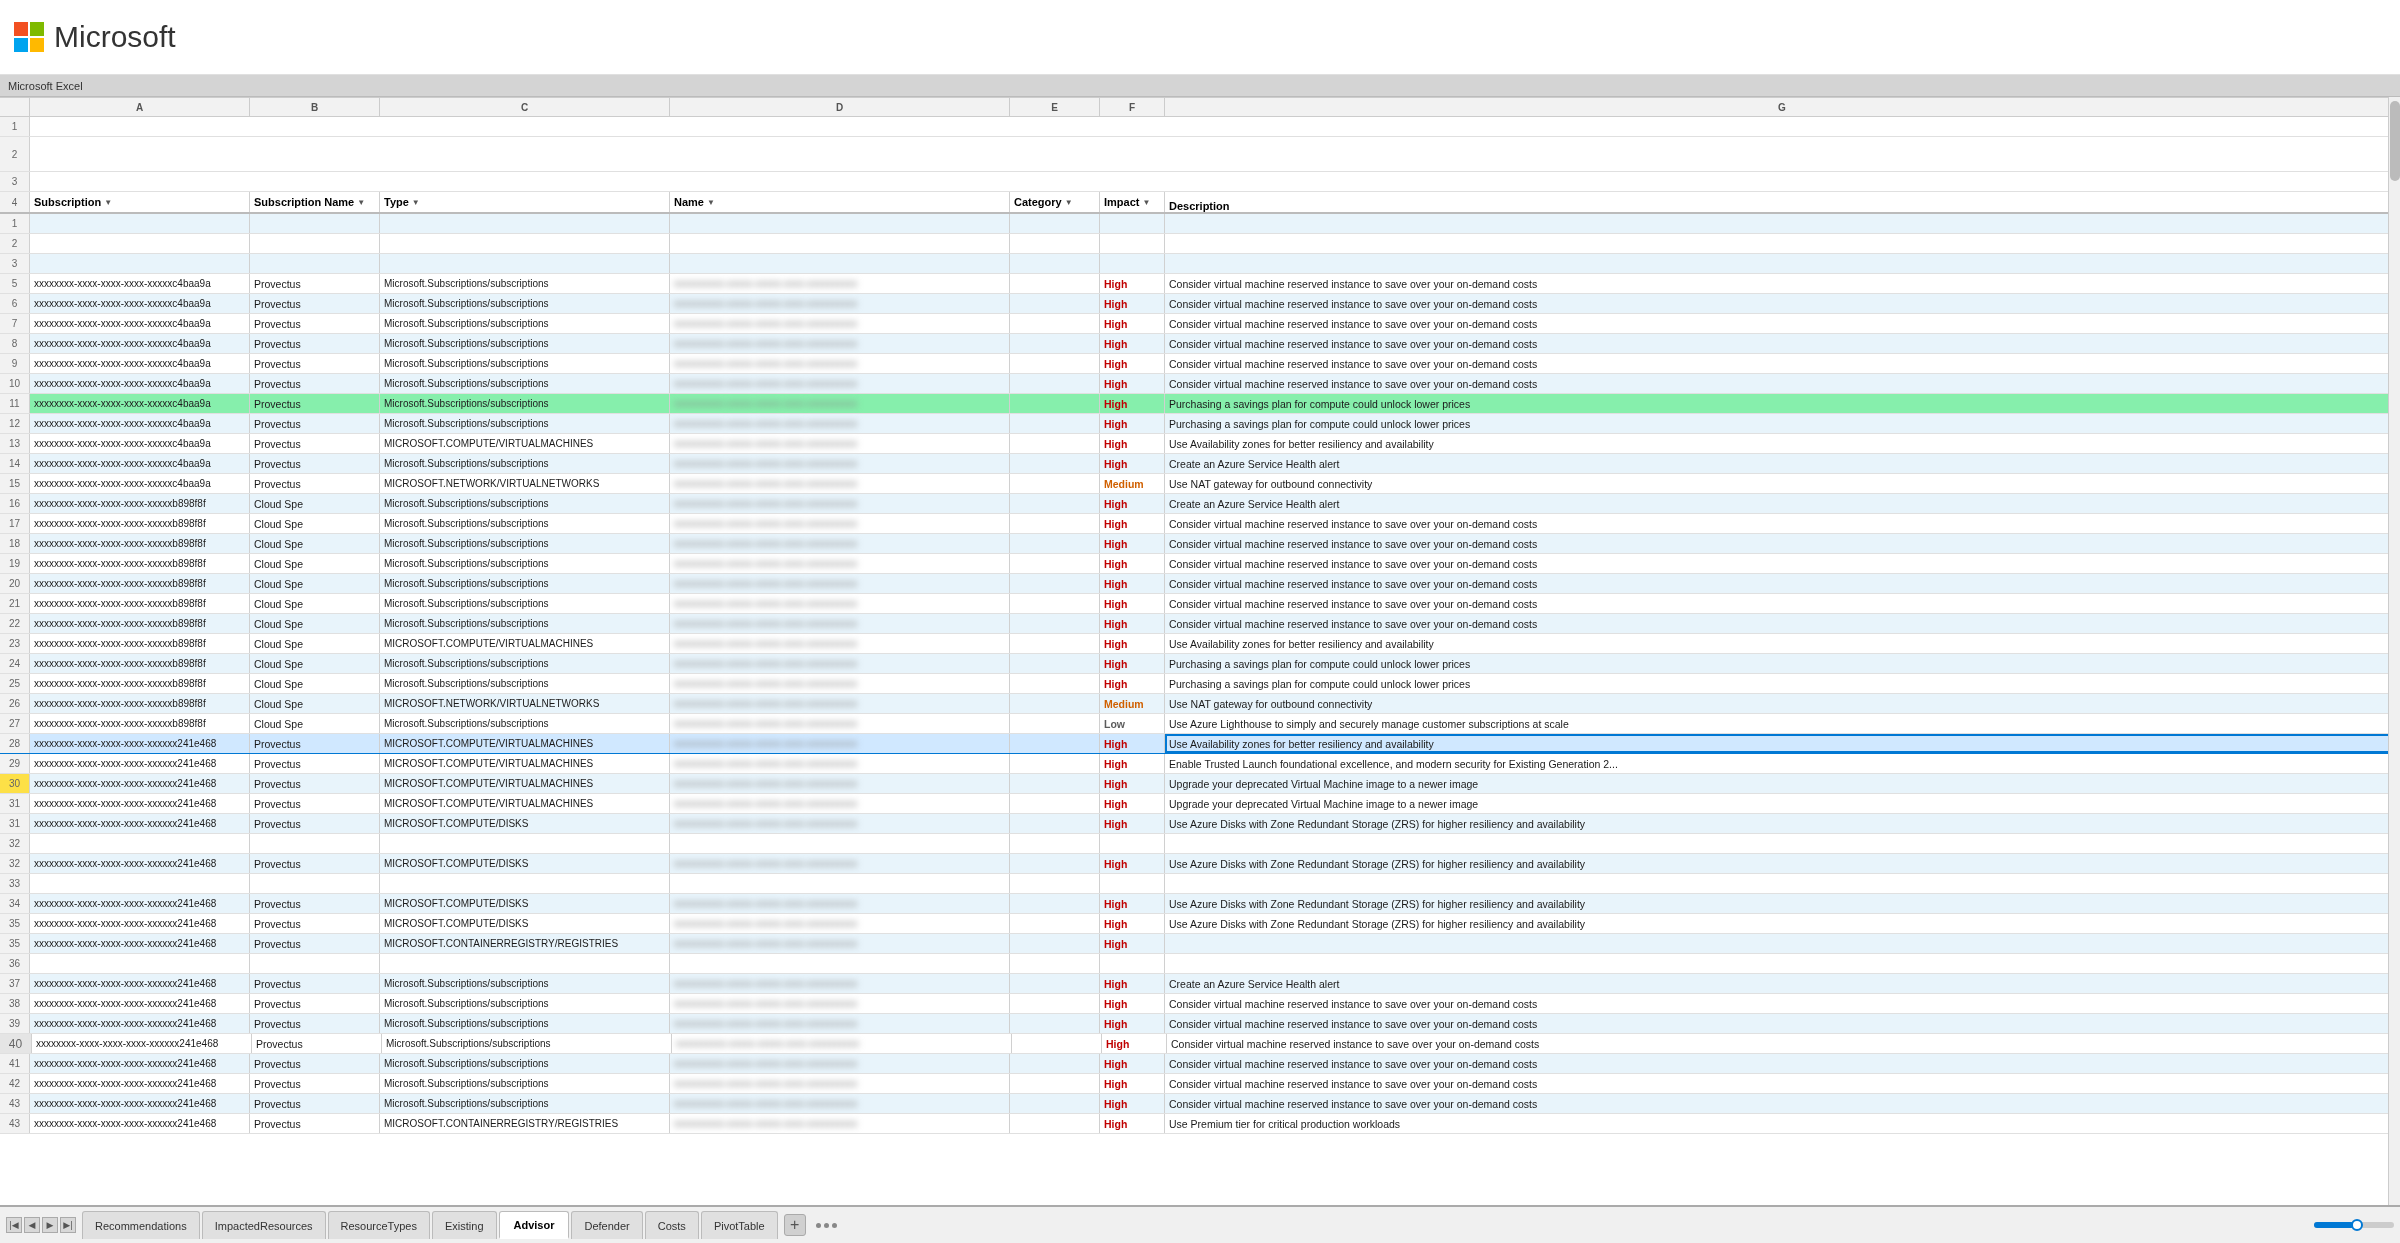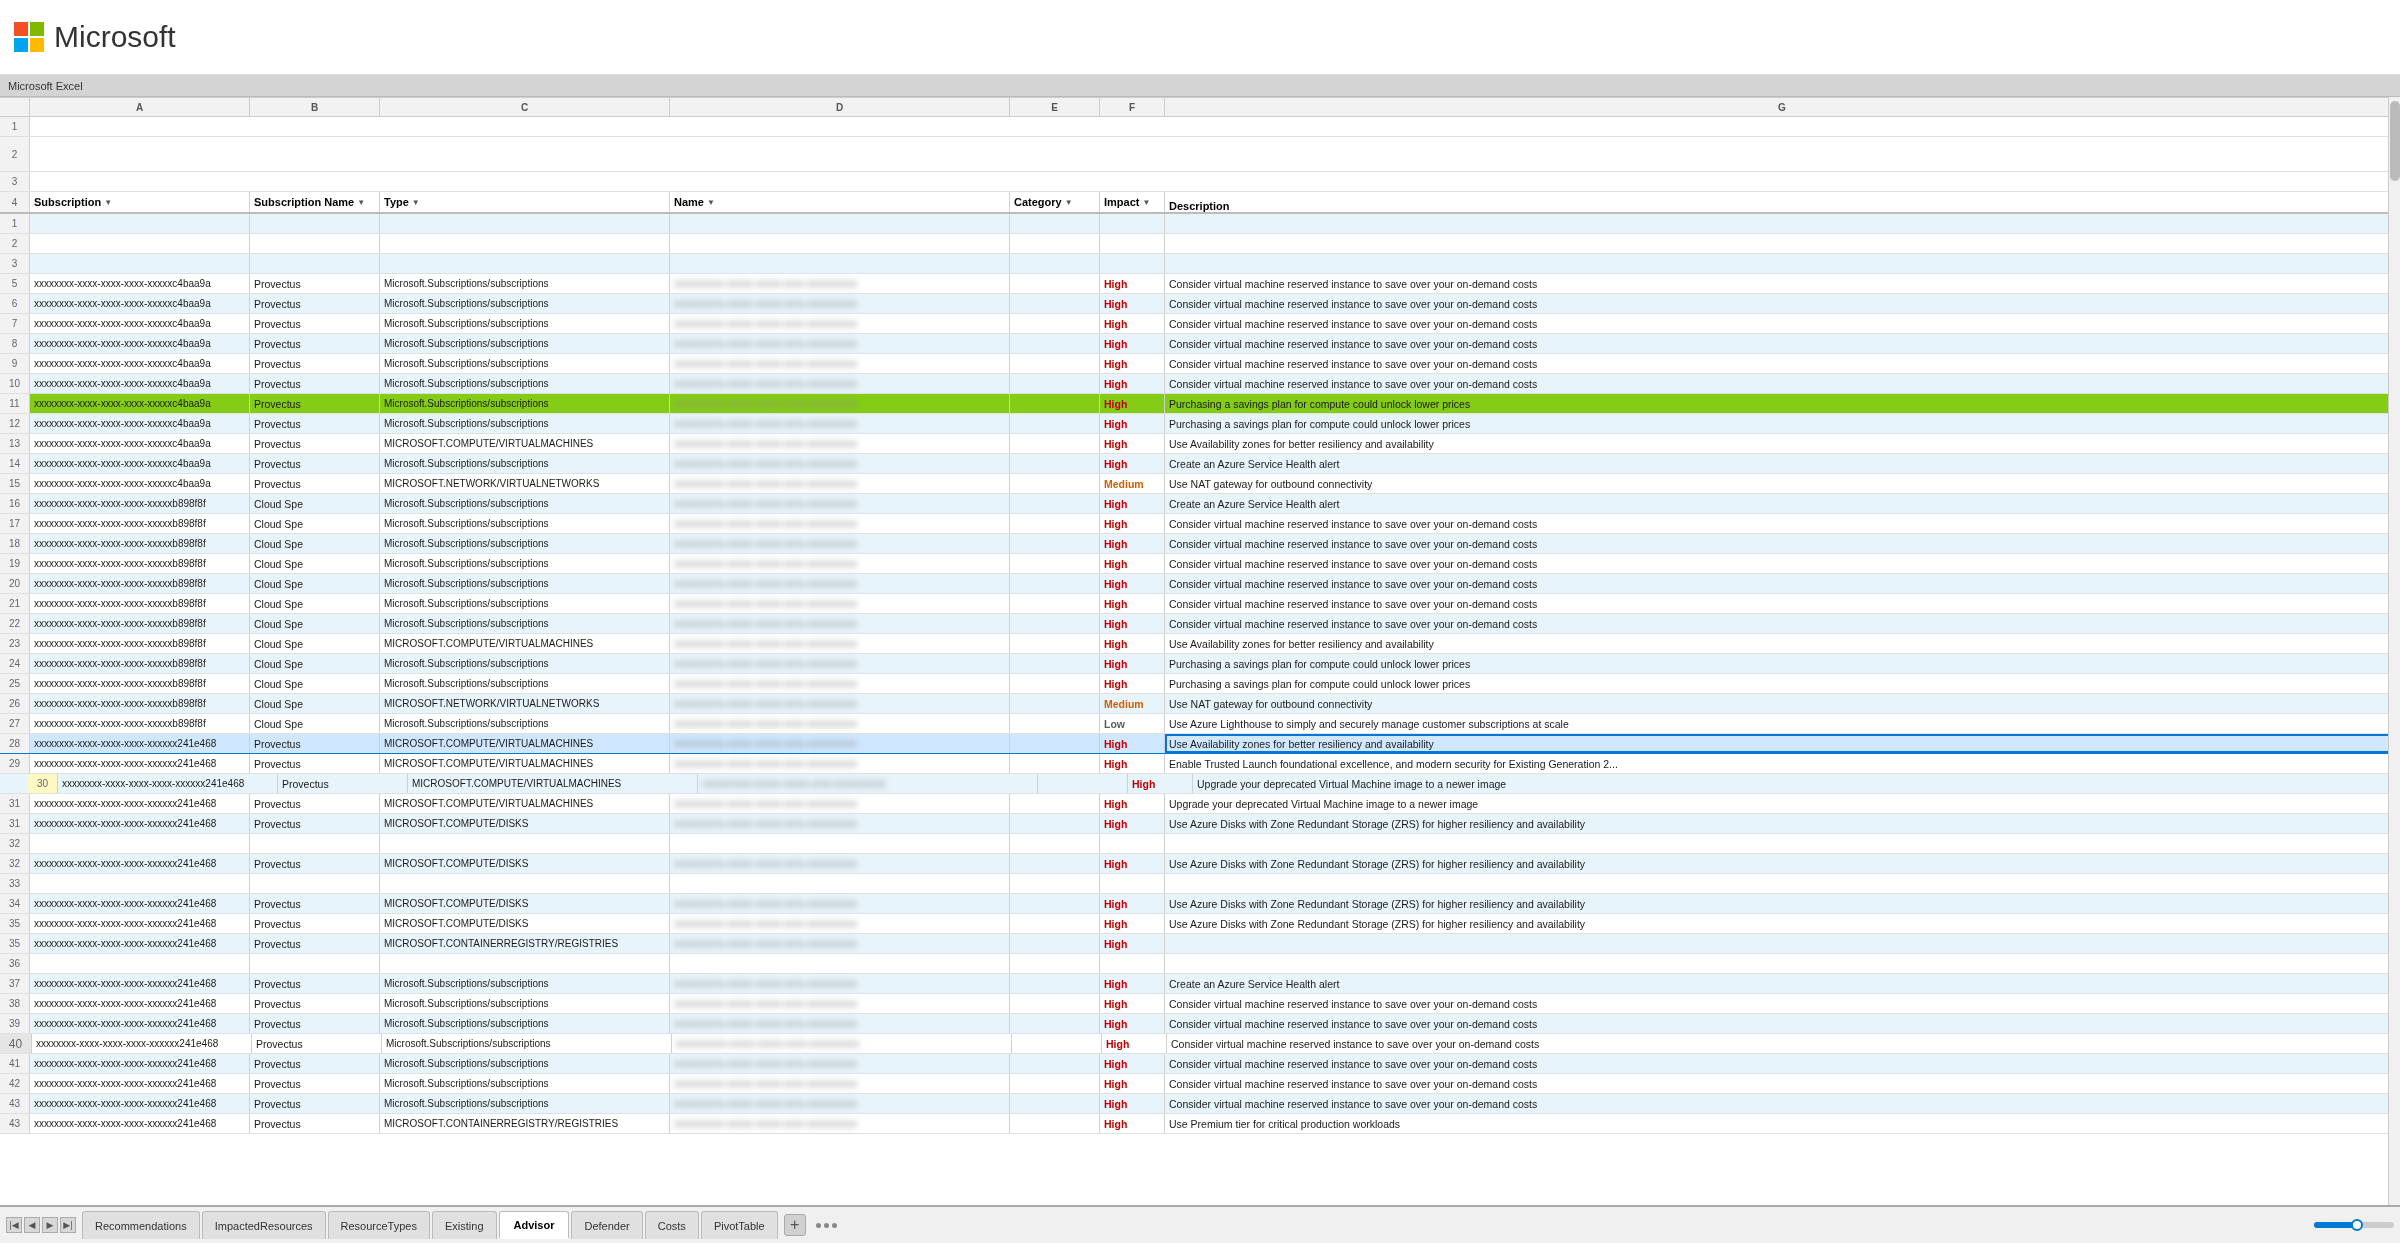--- a/index.html
+++ b/index.html
@@ -201,21 +201,21 @@
     <div style="width:290px; min-width:290px; border-right:1px solid #d0d0d0; padding:0 4px; display:flex; align-items:center; overflow:hidden; white-space:nowrap; font-size:10px; color:#1a1a1a;">Microsoft.Subscriptions/subscriptions</div>
     <div style="width:340px; min-width:340px; border-right:1px solid #d0d0d0; padding:0 4px; display:flex; align-items:center; overflow:hidden; white-space:nowrap;">
               <span style="filter:blur(3px); color:#888; font-size:10px;">xxxxxxxxxx-xxxxx-xxxxx-xxxx-xxxxxxxxxx</span>
             </div>
     <div style="width:90px; min-width:90px; border-right:1px solid #d0d0d0; padding:0 4px; display:flex; align-items:center; font-size:10.5px;"></div>
     <div style="width:65px; min-width:65px; border-right:1px solid #d0d0d0; padding:0 4px; display:flex; align-items:center; font-size:10.5px;">
               <span style="color:#c00000; font-weight:600;">High</span>
             </div>
     <div style="flex:1; border-right:1px solid #d0d0d0; padding:0 4px; display:flex; align-items:center; overflow:hidden; white-space:nowrap; font-size:10.5px; color:#1a1a1a; ">Consider virtual machine reserved instance to save over your on-demand costs</div>
   </div>
-          <div style="display: flex; height: 20px; border-bottom: 1px solid rgb(224, 224, 224); background: #84cc16;">
+          <div style="display: flex; height: 20px; border-bottom: 1px solid rgb(224, 224, 224); background: #86efac;">
     <div style="width:30px; min-width:30px; border-right:1px solid #d0d0d0; display:flex; align-items:center; justify-content:center; background:#f2f2f2; color:#666; font-size:10px;">11</div>
     <div style="width:220px; min-width:220px; border-right:1px solid #d0d0d0; padding:0 4px; display:flex; align-items:center; overflow:hidden; white-space:nowrap; font-size:10px; color:#1a1a1a;">xxxxxxxx-xxxx-xxxx-xxxx-xxxxxc4baa9a</div>
     <div style="width:130px; min-width:130px; border-right:1px solid #d0d0d0; padding:0 4px; display:flex; align-items:center; overflow:hidden; white-space:nowrap; font-size:10.5px; color:#1a1a1a;">Provectus</div>
     <div style="width:290px; min-width:290px; border-right:1px solid #d0d0d0; padding:0 4px; display:flex; align-items:center; overflow:hidden; white-space:nowrap; font-size:10px; color:#1a1a1a;">Microsoft.Subscriptions/subscriptions</div>
     <div style="width:340px; min-width:340px; border-right:1px solid #d0d0d0; padding:0 4px; display:flex; align-items:center; overflow:hidden; white-space:nowrap;">
               <span style="filter:blur(3px); color:#888; font-size:10px;">xxxxxxxxxx-xxxxx-xxxxx-xxxx-xxxxxxxxxx</span>
             </div>
     <div style="width:90px; min-width:90px; border-right:1px solid #d0d0d0; padding:0 4px; display:flex; align-items:center; font-size:10.5px;"></div>
     <div style="width:65px; min-width:65px; border-right:1px solid #d0d0d0; padding:0 4px; display:flex; align-items:center; font-size:10.5px;">
               <span style="color:#c00000; font-weight:600;">High</span>
@@ -468,21 +468,21 @@
     <div style="width:340px; min-width:340px; border-right:1px solid #d0d0d0; padding:0 4px; display:flex; align-items:center; overflow:hidden; white-space:nowrap;">
               <span style="filter:blur(3px); color:#888; font-size:10px;">xxxxxxxxxx-xxxxx-xxxxx-xxxx-xxxxxxxxxx</span>
             </div>
     <div style="width:90px; min-width:90px; border-right:1px solid #d0d0d0; padding:0 4px; display:flex; align-items:center; font-size:10.5px;"></div>
     <div style="width:65px; min-width:65px; border-right:1px solid #d0d0d0; padding:0 4px; display:flex; align-items:center; font-size:10.5px;">
               <span style="color:#c00000; font-weight:600;">High</span>
             </div>
     <div style="flex:1; border-right:1px solid #d0d0d0; padding:0 4px; display:flex; align-items:center; overflow:hidden; white-space:nowrap; font-size:10.5px; color:#1a1a1a; ">Enable Trusted Launch foundational excellence, and modern security for Existing Generation 2...</div>
   </div>
           <div style="display: flex; height: 20px; border-bottom: 1px solid rgb(224, 224, 224); background: rgb(232, 244, 251);">
-    <div style="width:16px; min-width:30px; border-right:1px solid #d0d0d0; display:flex; align-items:center; justify-content:center; background:#fef9c3; color:#666; font-size:10px;margin-left:28px;">30</div>
+    <div style="width:16px; min-width:30px; border-right:1px solid #d0d0d0; display:flex; align-items:center; justify-content:center; background:#fde047; color:#666; font-size:10px;">30</div>
     <div style="width:220px; min-width:220px; border-right:1px solid #d0d0d0; padding:0 4px; display:flex; align-items:center; overflow:hidden; white-space:nowrap; font-size:10px; color:#1a1a1a;">xxxxxxxx-xxxx-xxxx-xxxx-xxxxxx241e468</div>
     <div style="width:130px; min-width:130px; border-right:1px solid #d0d0d0; padding:0 4px; display:flex; align-items:center; overflow:hidden; white-space:nowrap; font-size:10.5px; color:#1a1a1a;">Provectus</div>
     <div style="width:290px; min-width:290px; border-right:1px solid #d0d0d0; padding:0 4px; display:flex; align-items:center; overflow:hidden; white-space:nowrap; font-size:10px; color:#1a1a1a;">MICROSOFT.COMPUTE/VIRTUALMACHINES</div>
     <div style="width:340px; min-width:340px; border-right:1px solid #d0d0d0; padding:0 4px; display:flex; align-items:center; overflow:hidden; white-space:nowrap;">
               <span style="filter:blur(3px); color:#888; font-size:10px;">xxxxxxxxxx-xxxxx-xxxxx-xxxx-xxxxxxxxxx</span>
             </div>
     <div style="width:90px; min-width:90px; border-right:1px solid #d0d0d0; padding:0 4px; display:flex; align-items:center; font-size:10.5px;"></div>
     <div style="width:65px; min-width:65px; border-right:1px solid #d0d0d0; padding:0 4px; display:flex; align-items:center; font-size:10.5px;">
               <span style="color:#c00000; font-weight:600;">High</span>
             </div>

